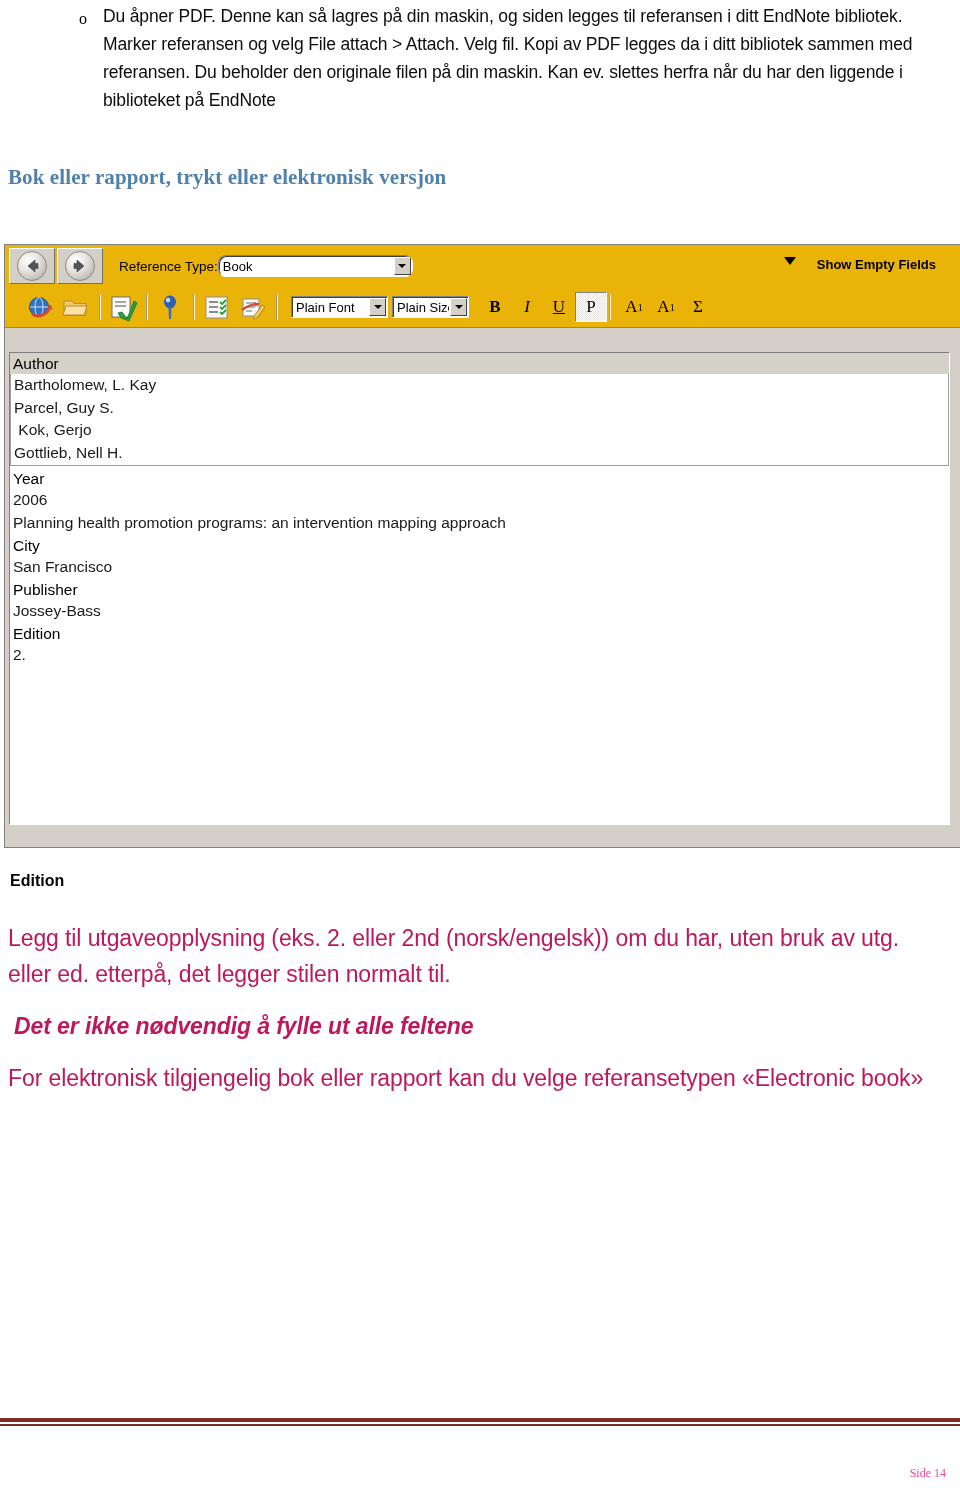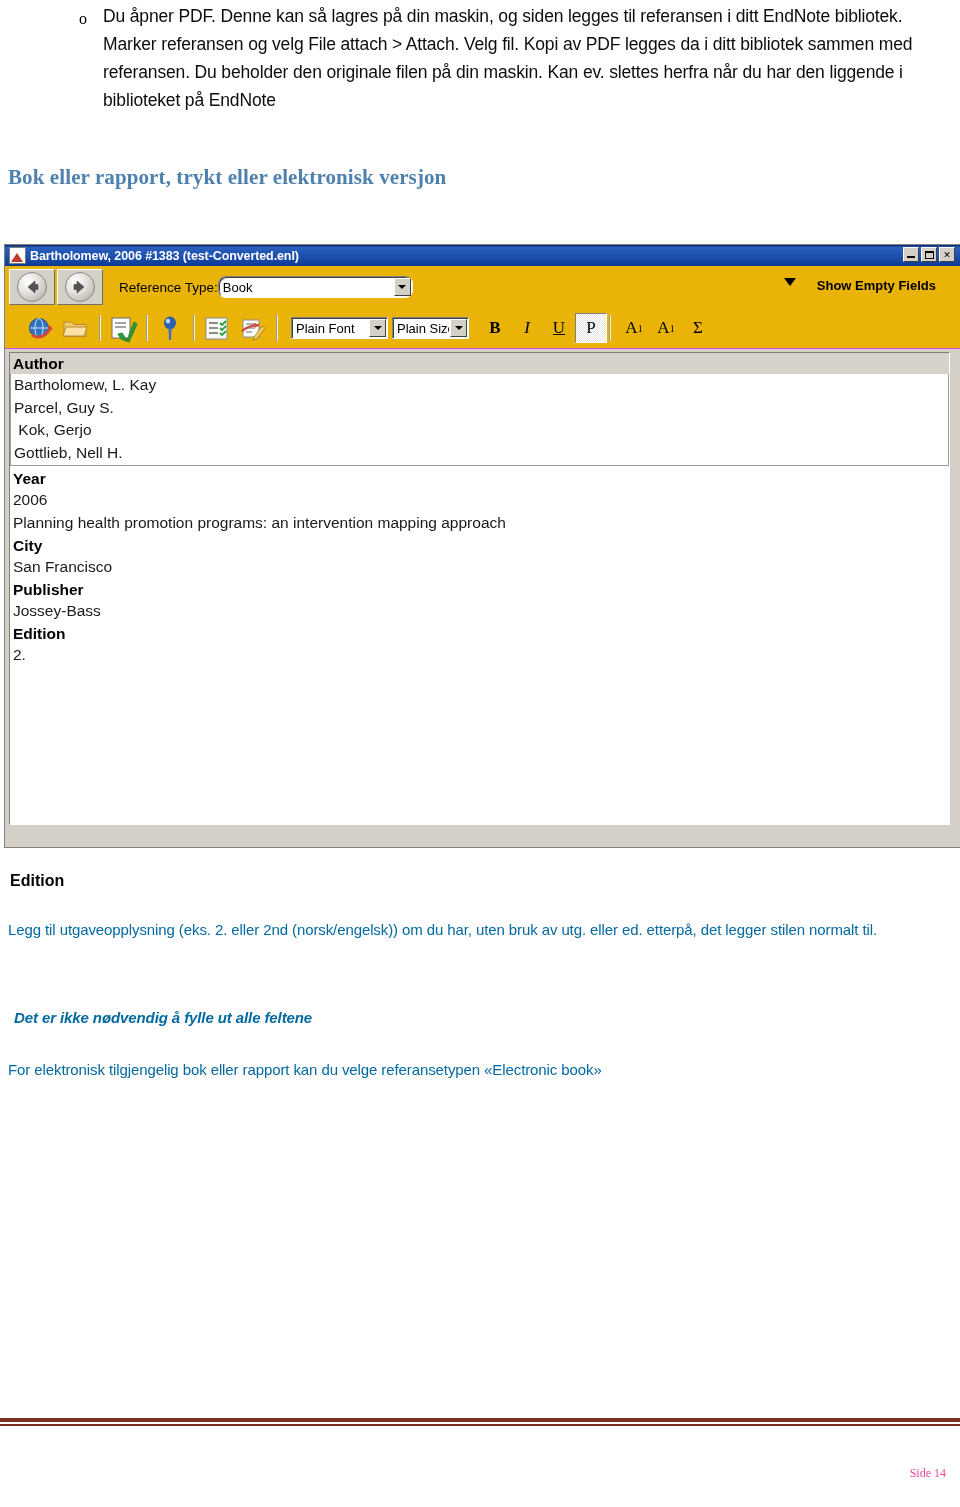--- a/index.html
+++ b/index.html
@@ -293,21 +293,21 @@
     top: 107px;
     right: 10px;
     bottom: 22px;
     border: 1px solid;
     border-color: #7f7f7f #ffffff #ffffff #7f7f7f;
     box-sizing: border-box;
     overflow: hidden;
   }
   .field-label {
     font-size: 15.5px;
-    font-weight: bold;
+    font-weight: normal;
     color: #000;
     padding: 1px 0 1px 3px;
     line-height: 19px;
     font-family: "Liberation Sans", sans-serif;
   }
   .field-label.shaded {
     background: #d6d2ca;
   }
   .field-value {
     font-size: 15.5px;
@@ -347,23 +347,23 @@
   .edition-caption {
     position: absolute;
     left: 10px;
     top: 872px;
     font-size: 16px;
     font-weight: bold;
     color: #000;
   }
   .para {
     position: absolute;
-    font-size: 15px;
-    line-height: 20px;
-    color: #0369a1;
+    font-size: 23px;
+    line-height: 36px;
+    color: #be185d;
     letter-spacing: -0.1px;
   }
   #para-legg { left: 8px; top: 920px; width: 930px; }
   #para-italic {
     left: 14px; top: 1008px;
     font-style: italic;
     font-weight: bold;
   }
   #para-elektronisk { left: 8px; top: 1060px; width: 940px; }
 
@@ -404,35 +404,20 @@
     <span class="bullet-marker">o</span>
     <span class="bullet-text">Du åpner PDF. Denne kan så lagres på din maskin, og siden legges til referansen i ditt EndNote bibliotek. Marker referansen og velg File attach &gt; Attach. Velg fil. Kopi av PDF legges da i ditt bibliotek sammen med referansen. Du beholder den originale filen på din maskin. Kan ev. slettes herfra når du har den liggende i biblioteket på EndNote</span>
   </div>
 
   <div class="section-heading">Bok eller rapport, trykt eller elektronisk versjon</div>
 
 </div>
 
 <div class="endnote-window">
 
-  <div class="titlebar">
-    <div class="titlebar-icon"></div>
-    <div class="titlebar-title">Bartholomew, 2006 #1383 (test-Converted.enl)</div>
-    <div class="win-buttons">
-      <div class="win-btn">
-        <span class="min-glyph"></span>
-      </div>
-      <div class="win-btn">
-        <span class="max-glyph"></span>
-      </div>
-      <div class="win-btn">
-        <span>✕</span>
-      </div>
-    </div>
-  </div>
 
   <div class="toolbar">
 
     <div class="toolbar-row1">
 
       <div class="nav-btn">
         <div class="nav-circle">
           <svg width="20" height="20" viewBox="0 0 20 20" aria-hidden="true">
             <path d="M13 4 L6 10 L13 16 L13 12.6 L16 12.6 L16 7.4 L13 7.4 Z" fill="#545454" stroke="#3f3f3f" stroke-width="0.6"></path>
           </svg>

